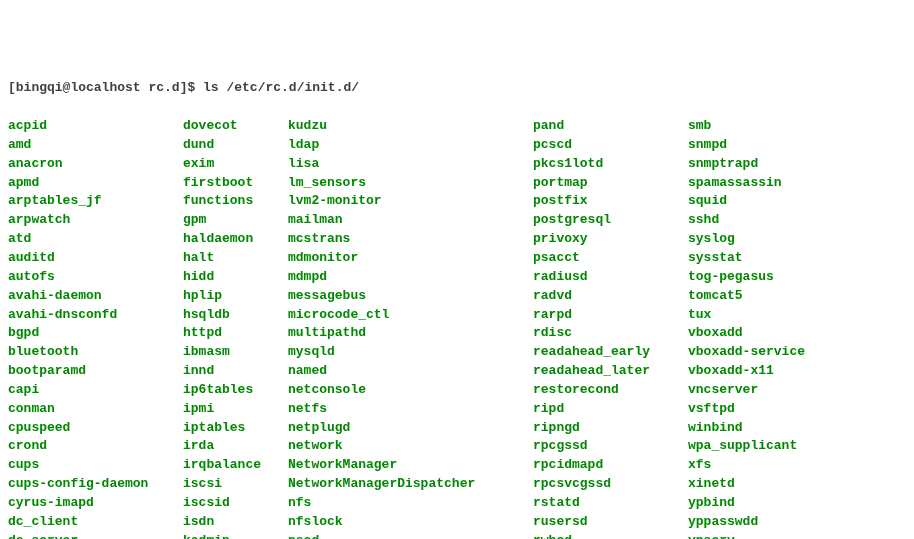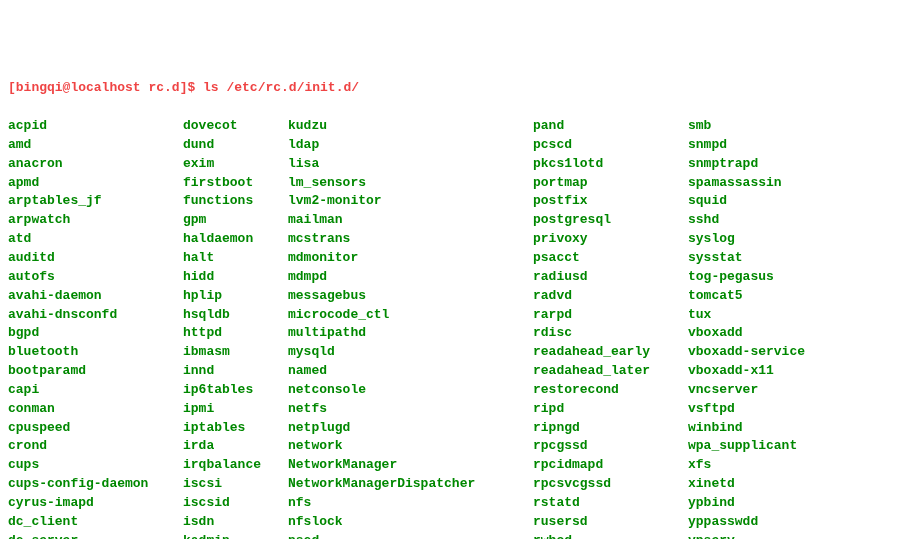--- a/index.html
+++ b/index.html
@@ -6,21 +6,21 @@
       margin: 0;
       padding: 4px 8px;
       font-family: "Courier New", monospace;
       font-size: 13px;
       line-height: 1.45;
       background: #ffffff;
       color: #000000;
       white-space: pre;
     }
     .prompt-line {
-      color: #ef4444;
+      color: #404040;
       font-weight: bold;
     }
     .listing {
       display: flex;
       flex-direction: row;
       gap: 0;
       color: #008800;
       font-weight: bold;
     }
     .col {

